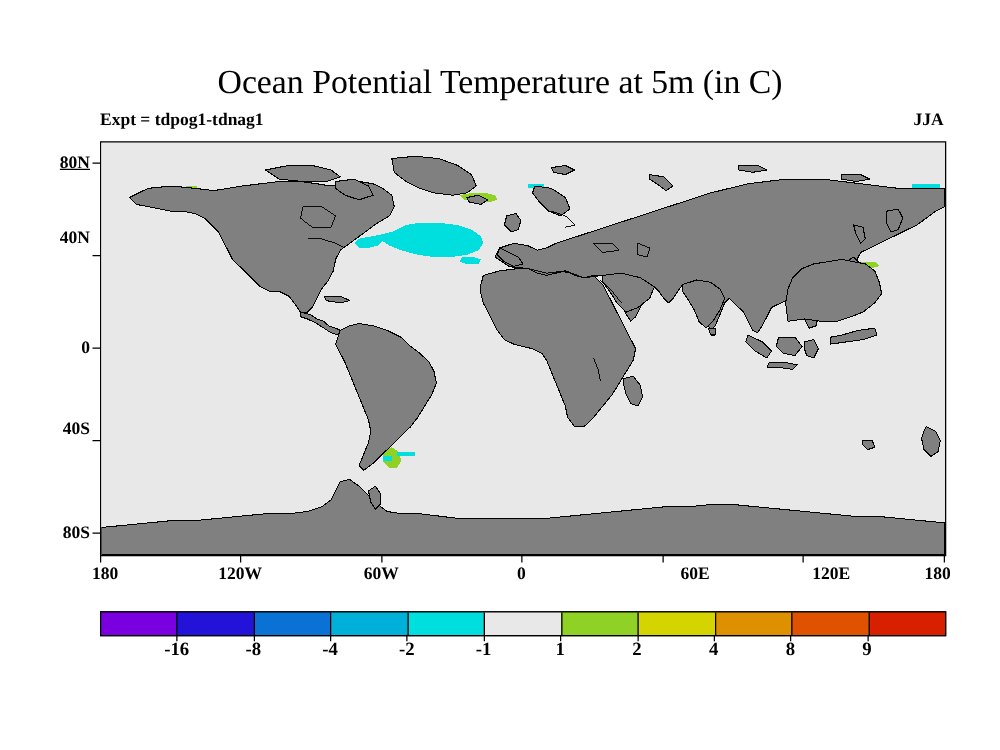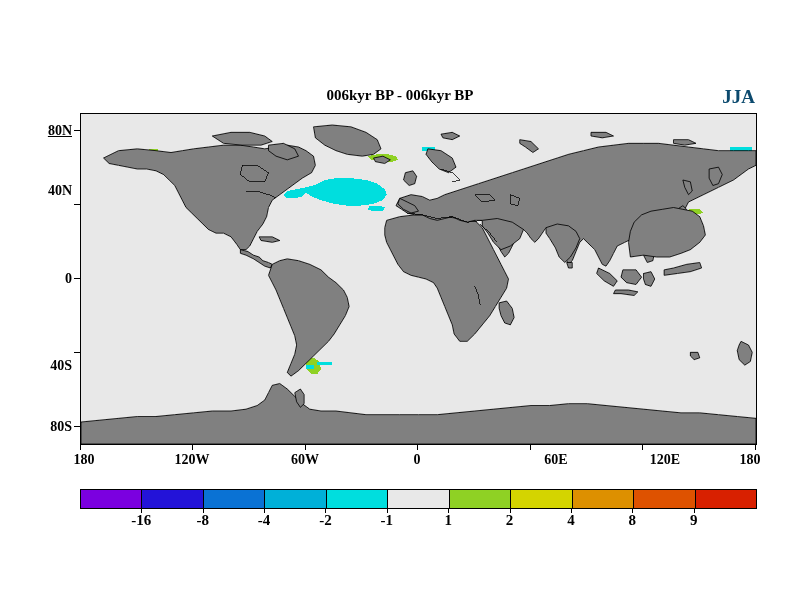--- a/index.html
+++ b/index.html
@@ -54,23 +54,23 @@
     line-height: 16px;
     color: #000000;
     font-weight: bold;
     font-family: "Liberation Serif", serif;
     white-space: nowrap;
   }
   .season-label {
     position: absolute;
     right: 45px;
     top: 89px;
-    font-size: 19px;
+    font-size: 14px;
     line-height: 16px;
-    color: #0c4a6e;
+    color: #000000;
     font-weight: bold;
     font-family: "Liberation Serif", serif;
   }
   
   #map-panel {
     position: absolute;
     left: 80px;
     top: 113px;
     width: 675px;
     height: 330px;
@@ -153,21 +153,22 @@
     font-family: "Liberation Serif", serif;
     transform: translateX(-50%);
     white-space: nowrap;
   }
 </style>
 </head>
 <body>
 
 <div id="stage">
 
-  <div class="subtitle-center">006kyr BP - 006kyr BP</div>
+  <div class="main-title">Ocean Potential Temperature at 5m (in C)</div>
+  <div class="expt-label">Expt = tdpog1-tdnag1</div>
   <div class="season-label">JJA</div>
 
   <div id="map-panel">
     <svg id="map-svg" width="675" height="330" viewBox="-180 -90 360 180" preserveAspectRatio="none" shape-rendering="crispEdges">
       <rect x="-180" y="-90" width="360" height="180" fill="#e8e8e8"></rect>
 
       <g>
 
         <path fill="#00dede" stroke="none" d="M-56,-51 L-50,-54 L-44,-55 L-36,-55 L-28,-54 L-22,-52 L-18,-49 L-17,-46 L-19,-43 L-24,-41 L-31,-40 L-38,-40 L-45,-41 L-52,-43 L-57,-45 L-60,-47 L-62,-45 L-66,-44 L-70,-44 L-72,-46 L-70,-48 L-65,-49 L-60,-50 Z"></path>
         <path fill="#00dede" stroke="none" d="M-26,-40 L-21,-40 L-18,-39 L-19,-37 L-24,-37 L-27,-38 Z"></path>
@@ -273,21 +274,21 @@
 
   <div class="tick-v" style="left:74px; top:130px;"></div>
   <div class="tick-v" style="left:74px; top:204px;"></div>
   <div class="tick-v" style="left:74px; top:278px;"></div>
   <div class="tick-v" style="left:74px; top:352px;"></div>
   <div class="tick-v" style="left:74px; top:426px;"></div>
 
   <div class="ylab" style="top:124px;text-decoration:underline;">80N</div>
   <div class="ylab" style="top:184px;">40N</div>
   <div class="ylab" style="top:272px;">0</div>
-  <div class="ylab" style="top:359px;">40S</div>
+  <div class="ylab" style="top:337px;">40S</div>
   <div class="ylab" style="top:420px;">80S</div>
 
   <div class="tick-h" style="left:80px;  top:444px;"></div>
   <div class="tick-h" style="left:192px; top:444px;"></div>
   <div class="tick-h" style="left:305px; top:444px;"></div>
   <div class="tick-h" style="left:417px; top:444px;"></div>
   <div class="tick-h" style="left:530px; top:444px;"></div>
   <div class="tick-h" style="left:642px; top:444px;"></div>
   <div class="tick-h" style="left:755px; top:444px;"></div>
 

